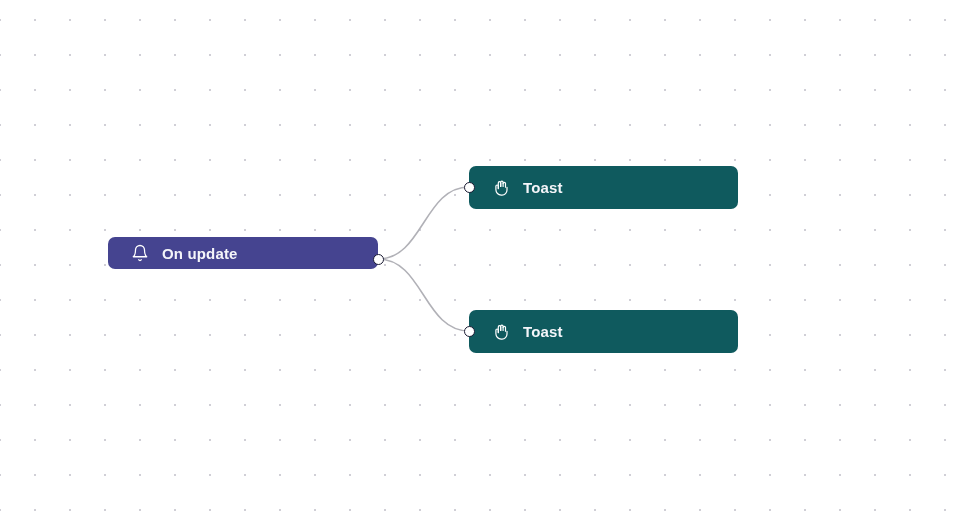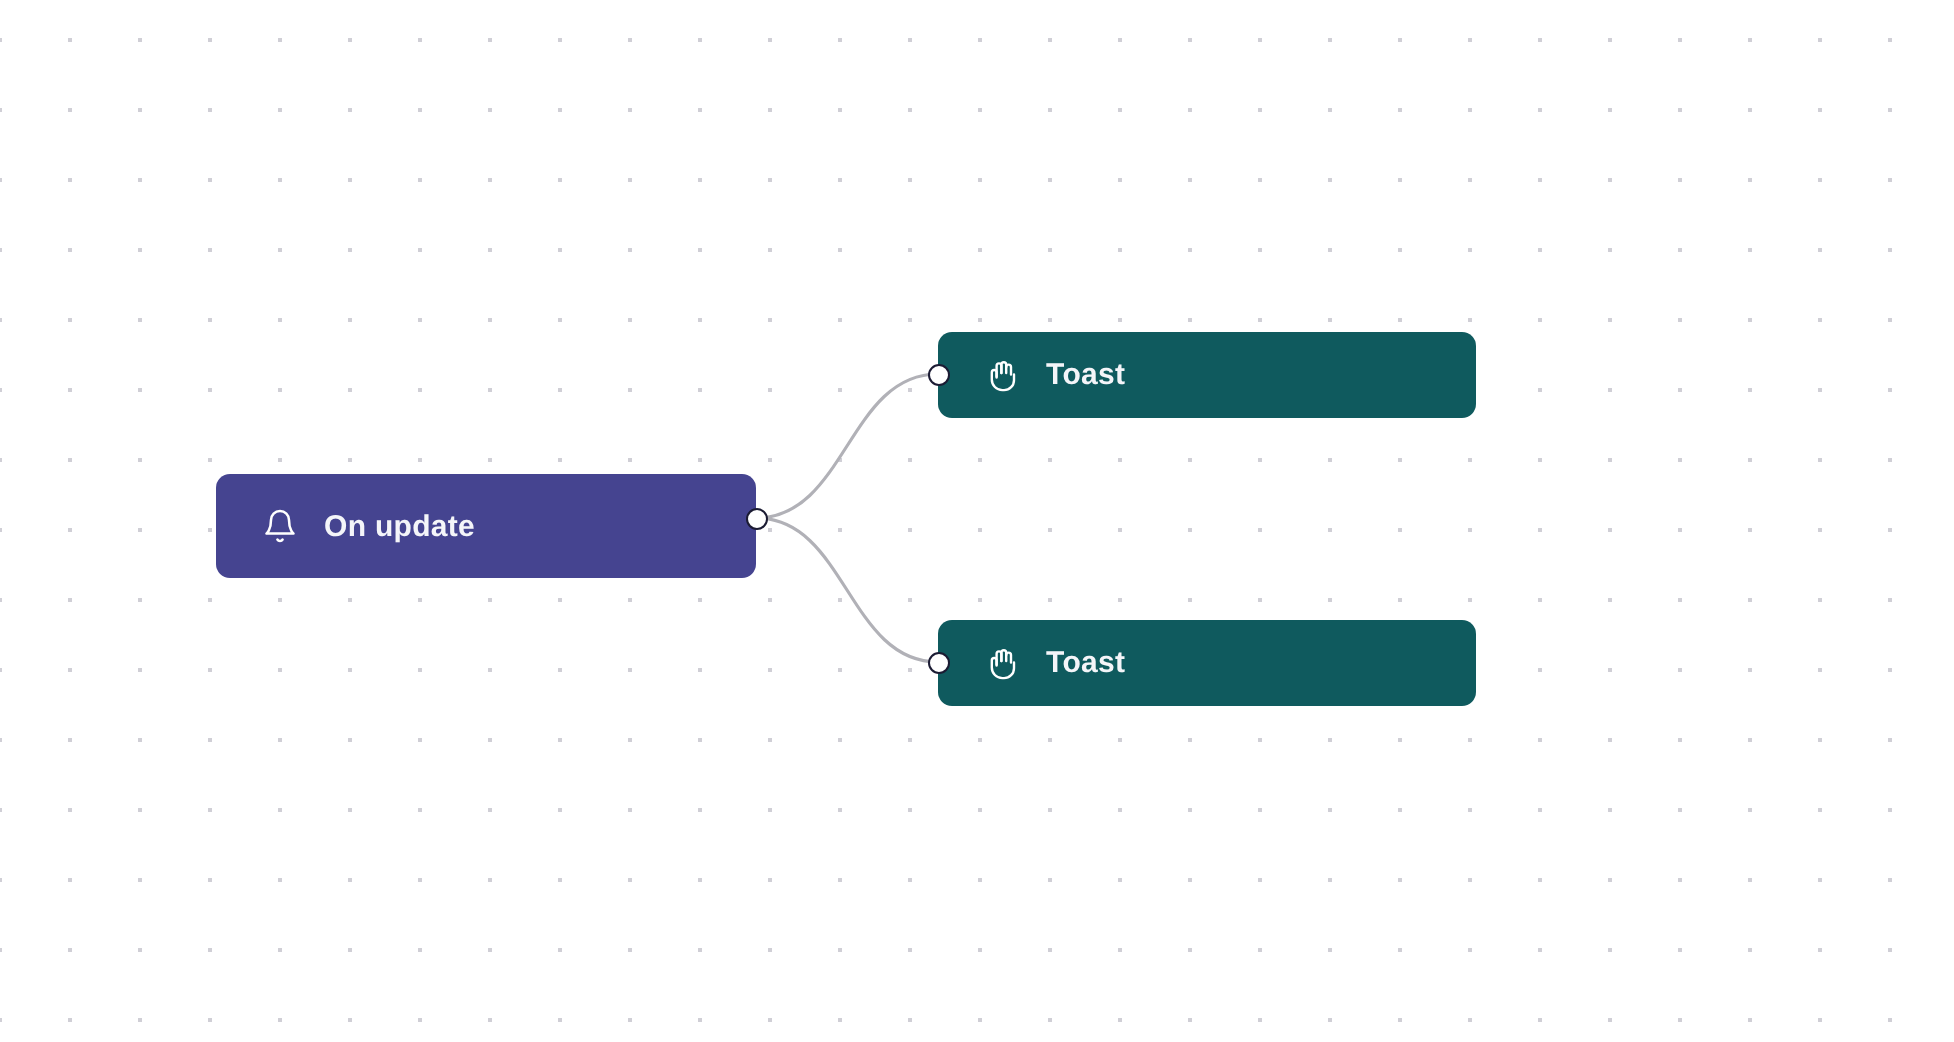--- a/index.html
+++ b/index.html
@@ -35,21 +35,21 @@
     align-items: center;
     border-radius: 7px;
     padding-left: 22px;
     gap: 13px;
   }
   .node-trigger {
     background: #454490;
     left: 108px;
     top: 237px;
     width: 270px;
-    height: 52px;
+    height: 32px;
   }
   .node-action-1 {
     background: #0f5a5e;
     left: 469px;
     top: 166px;
     width: 269px;
     height: 43px;
   }
   .node-action-2 {
     background: #0f5a5e;

